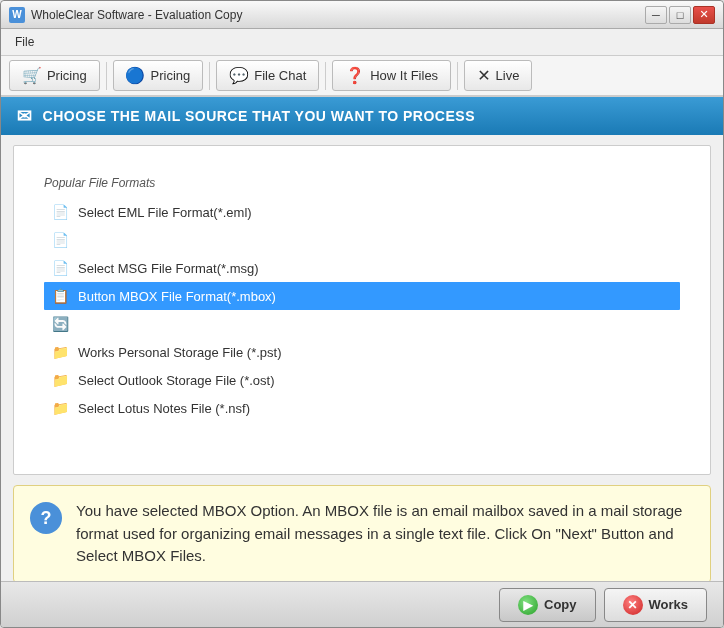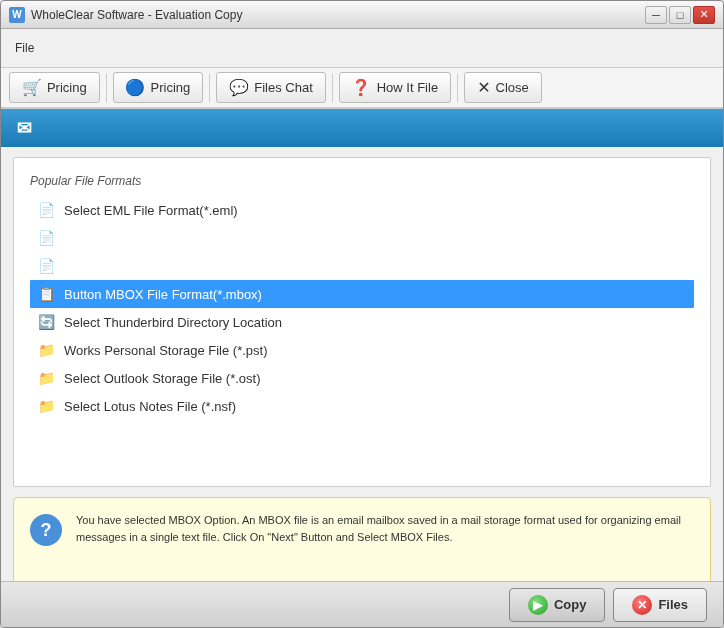--- a/index.html
+++ b/index.html
@@ -63,21 +63,21 @@
     }
     .title-btn.close-btn {
       background: linear-gradient(to bottom, #e8504a, #c0392b);
       color: white;
       border-color: #a93226;
     }
 
     
     .menu-bar {
       background: #f0f0f0;
-      padding: 10px 8px;
+      padding: 4px 8px;
       border-bottom: 1px solid #ccc;
       font-size: 12px;
     }
     .menu-item {
       display: inline-block;
       padding: 2px 6px;
       cursor: pointer;
       color: #333;
     }
 
@@ -128,21 +128,21 @@
     .header-banner-icon {
       font-size: 18px;
     }
 
     
     .main-content {
       background: white;
       margin: 10px 12px;
       border: 1px solid #ccc;
       border-radius: 2px;
-      padding: 16px;
+      padding: 30px;
       height: 330px;
     }
     .section-title {
       font-size: 12px;
       color: #555;
       margin-bottom: 8px;
       font-style: italic;
     }
     .file-list {
       list-style: none;
@@ -191,21 +191,21 @@
       display: flex;
       align-items: center;
       justify-content: center;
       color: white;
       font-size: 18px;
       font-weight: bold;
       flex-shrink: 0;
       margin-top: 2px;
     }
     .info-text {
-      font-size: 11px;
+      font-size: 15px;
       color: #333;
       line-height: 1.5;
     }
 
     
     .footer {
       position: absolute;
       bottom: 0;
       left: 0;
       right: 0;
@@ -292,58 +292,59 @@
       <span>Pricing</span>
     </div>
     <div class="toolbar-separator"></div>
     <div class="toolbar-btn">
       <span class="toolbar-icon">🔵</span>
       <span>Pricing</span>
     </div>
     <div class="toolbar-separator"></div>
     <div class="toolbar-btn">
       <span class="toolbar-icon">💬</span>
-      <span>Files Chat</span>
+      <span>File Chat</span>
     </div>
     <div class="toolbar-separator"></div>
     <div class="toolbar-btn">
       <span class="toolbar-icon">❓</span>
-      <span>How It File</span>
+      <span>How It Files</span>
     </div>
     <div class="toolbar-separator"></div>
     <div class="toolbar-btn">
       <span class="toolbar-icon">✕</span>
-      <span>Close</span>
+      <span>Live</span>
     </div>
   </div>
 
   <div class="header-banner">
     <span class="header-banner-icon">✉</span>
+    <span>CHOOSE THE MAIL SOURCE THAT YOU WANT TO PROCESS</span>
   </div>
 
   <div class="main-content">
     <div class="section-title">Popular File Formats</div>
     <ul class="file-list">
       <li class="">
         <span class="file-icon">📄</span>
         <span>Select EML File Format(*.eml)</span>
       </li>
       <li class="">
         <span class="file-icon">📄</span>
       </li>
       <li class="">
         <span class="file-icon">📄</span>
+        <span>Select MSG File Format(*.msg)</span>
       </li>
       <li class="selected">
         <span class="file-icon">📋</span>
         <span>Button MBOX File Format(*.mbox)</span>
       </li>
       <li class="">
         <span class="file-icon">🔄</span>
-        <span>Select Thunderbird Directory Location</span>
       </li>
       <li class="">
         <span class="file-icon">📁</span>
         <span>Works Personal Storage File (*.pst)</span>
       </li>
       <li class="">
         <span class="file-icon">📁</span>
         <span>Select Outlook Storage File (*.ost)</span>
       </li>
       <li class="">
@@ -358,17 +359,17 @@
     <div class="info-text">You have selected MBOX Option. An MBOX file is an email mailbox saved in a mail storage format used for organizing email messages in a single text file. Click On "Next" Button and Select MBOX Files.</div>
   </div>
 
   <div class="footer">
     <div class="footer-btn next">
       <div class="btn-circle green">▶</div>
       <span>Copy</span>
     </div>
     <div class="footer-btn cancel">
       <div class="btn-circle red">✕</div>
-      <span>Files</span>
+      <span>Works</span>
     </div>
   </div>
 
 </div>
 
 </body></html>

